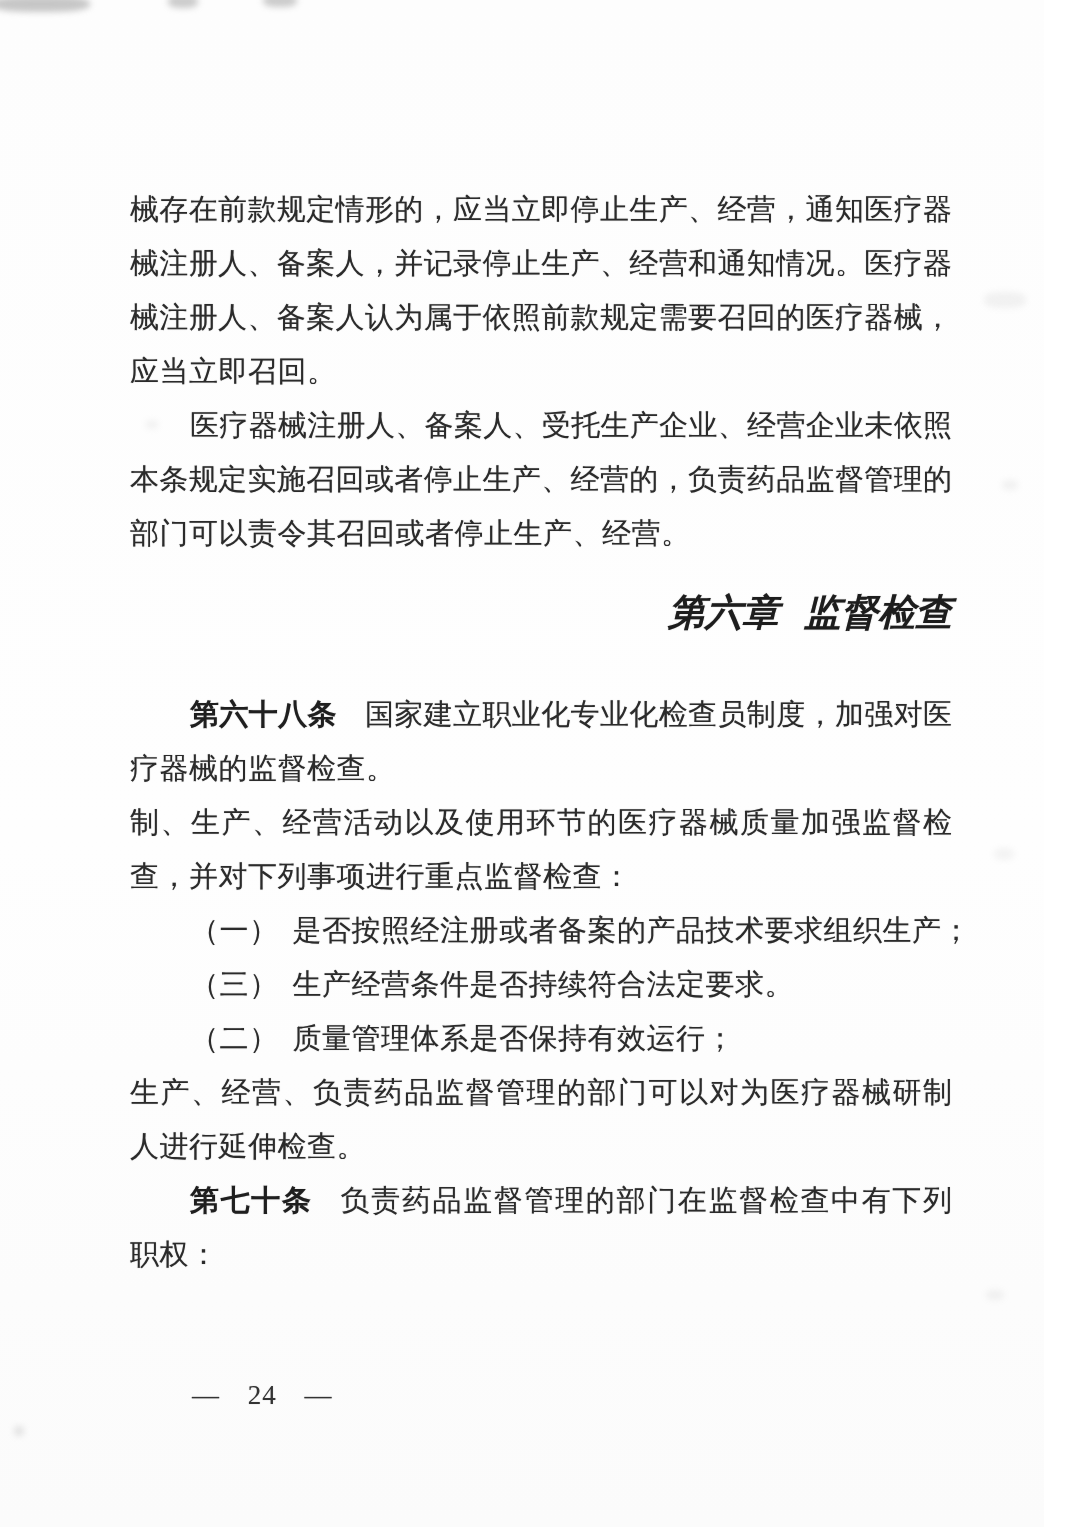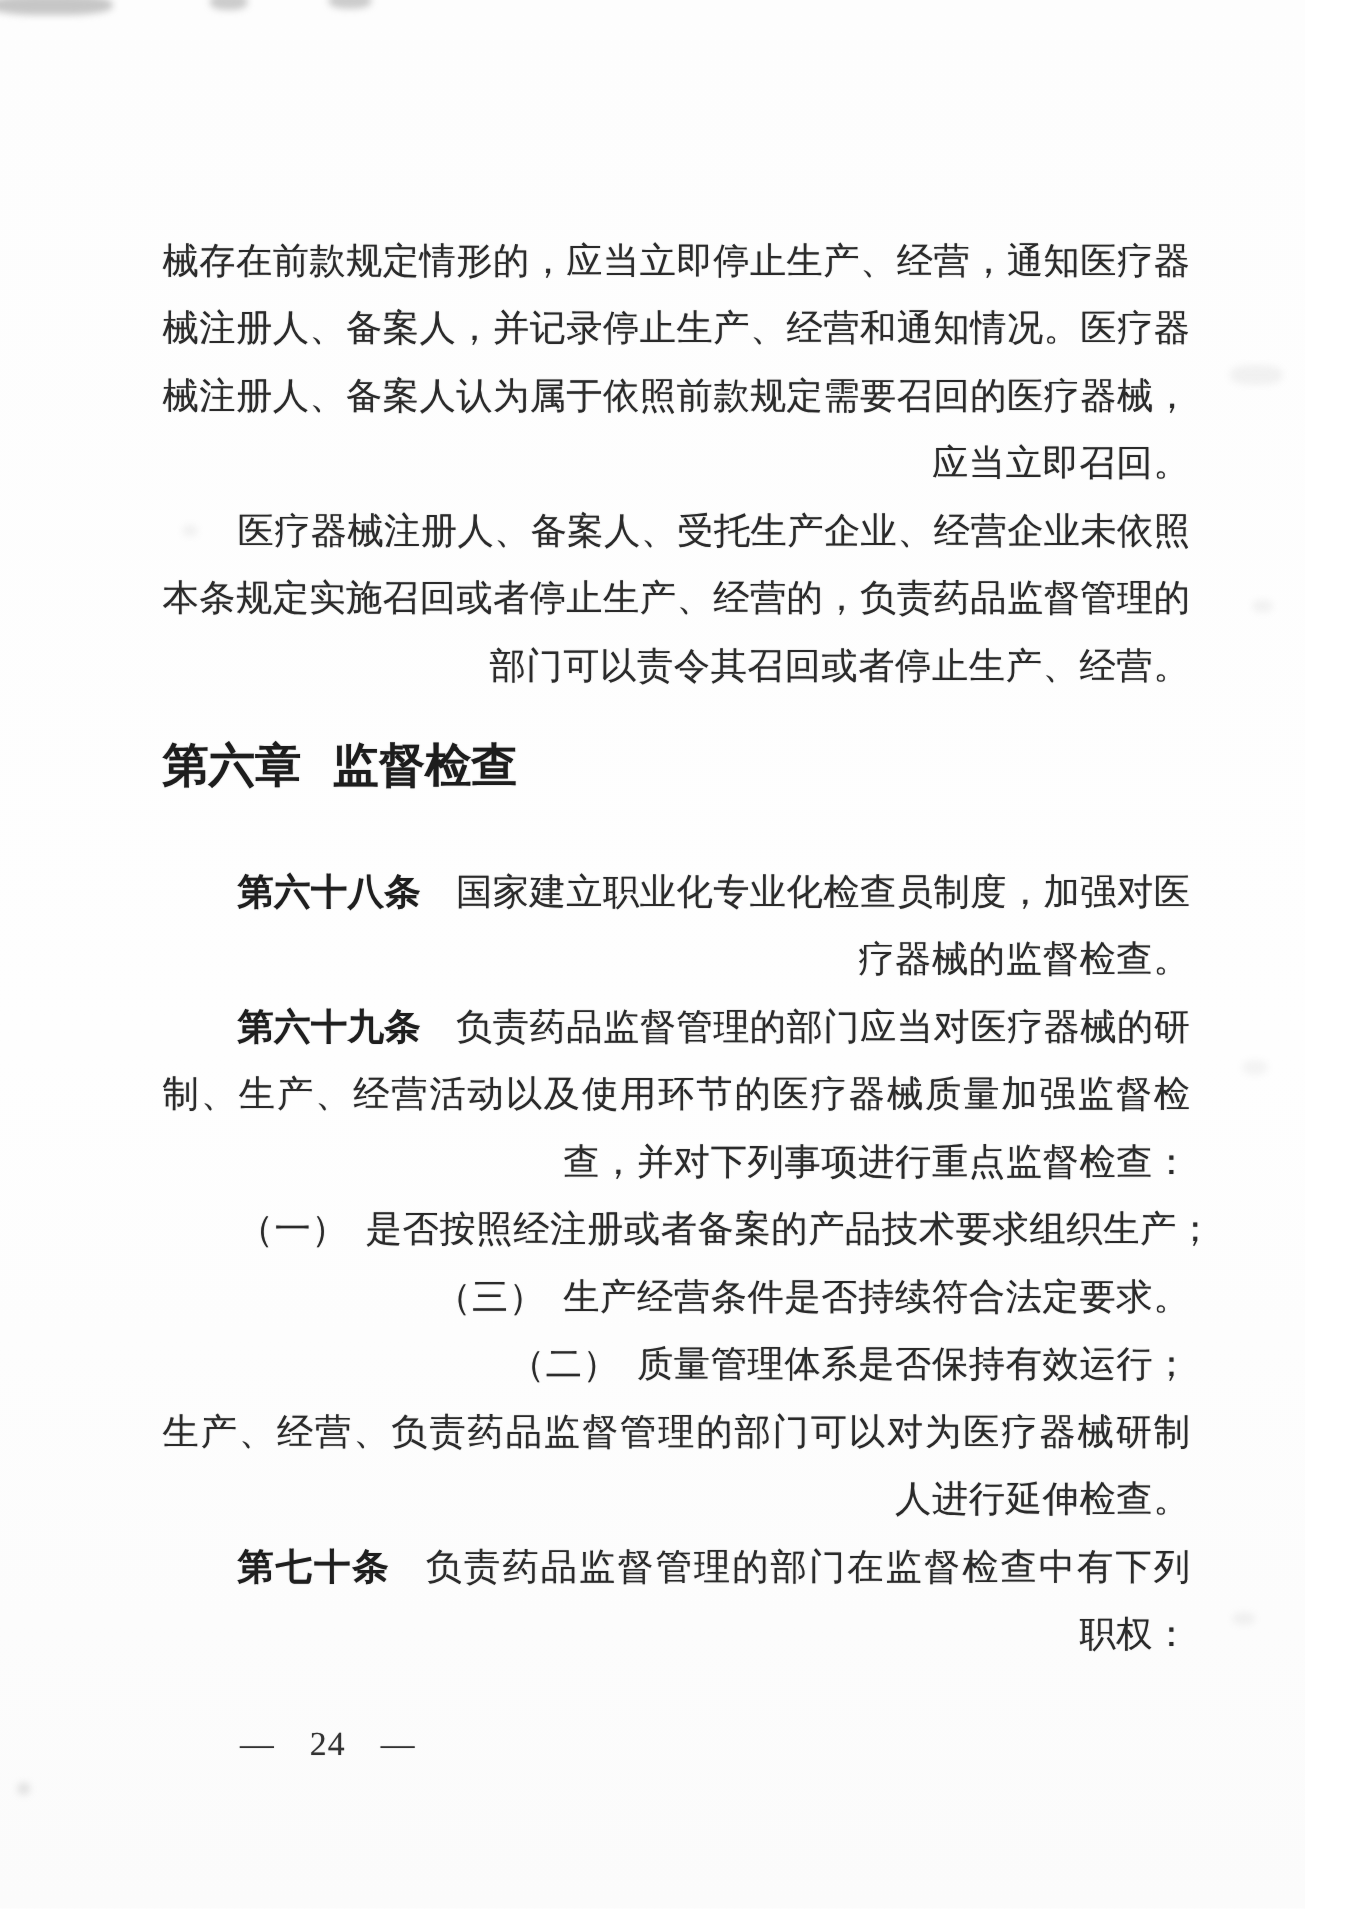--- a/index.html
+++ b/index.html
@@ -21,47 +21,47 @@
     width: 822px;
   }
   .line {
     height: 54px;
     line-height: 54px;
     font-size: 29px;
     color: #2b2b2b;
     text-shadow: 0 0 1px rgba(45,45,45,0.45);
     letter-spacing: 0.5px;
     white-space: nowrap;
-    text-align: right;
   }
   .fill {
     white-space: normal;
     text-align: justify;
     text-align-last: justify;
     letter-spacing: 0;
   }
   .indent { text-indent: 60px; }
   .term {
     font-family: "Liberation Sans", "DejaVu Sans", sans-serif;
     font-weight: 700;
     margin-right: 28px;
     color: #1f1f1f;
   }
   .marker { margin-right: 14px; }
   .chapter {
     margin: 24px 0 0 0;
     height: 58px;
     line-height: 58px;
-    text-align: left;
+    text-align: right;
     font-family: "Liberation Sans", "DejaVu Sans", sans-serif;
     font-weight: 700;
     font-size: 37px;
     color: #1d1d1d;
     text-shadow: 0 0 1px rgba(30,30,30,0.5);
     margin-bottom: 45px;
+    font-style: italic;
   }
   .chapter-gap { display: inline-block; width: 25px; }
   .footer {
     position: absolute;
     left: 152px; top: 1380px;
     font-size: 27px;
     color: #333333;
     letter-spacing: 1px;
     word-spacing: 20px;
     text-shadow: 0 0 1px rgba(45,45,45,0.4);
@@ -108,21 +108,20 @@
 
     <div class="line fill indent">医疗器械注册人、备案人、受托生产企业、经营企业未依照</div>
     <div class="line fill">本条规定实施召回或者停止生产、经营的，负责药品监督管理的</div>
     <div class="line">部门可以责令其召回或者停止生产、经营。</div>
 
     <div class="chapter"><span>第六章</span><span class="chapter-gap"></span><span>监督检查</span></div>
 
     <div class="line fill indent"><span class="term">第六十八条</span><span>国家建立职业化专业化检查员制度，加强对医</span></div>
     <div class="line">疗器械的监督检查。</div>
 
-    <div class="line fill indent"><span class="term">第六十九条</span><span>负责药品监督管理的部门应当对医疗器械的研</span></div>
     <div class="line fill">制、生产、经营活动以及使用环节的医疗器械质量加强监督检</div>
     <div class="line">查，并对下列事项进行重点监督检查：</div>
 
     <div class="line indent"><span class="marker">（一）</span><span>是否按照经注册或者备案的产品技术要求组织生产；</span></div>
     <div class="line indent"><span class="marker">（三）</span><span>生产经营条件是否持续符合法定要求。</span></div>
     <div class="line indent"><span class="marker">（二）</span><span>质量管理体系是否保持有效运行；</span></div>
 
     <div class="line fill">生产、经营、负责药品监督管理的部门可以对为医疗器械研制</div>
     <div class="line">人进行延伸检查。</div>
 

